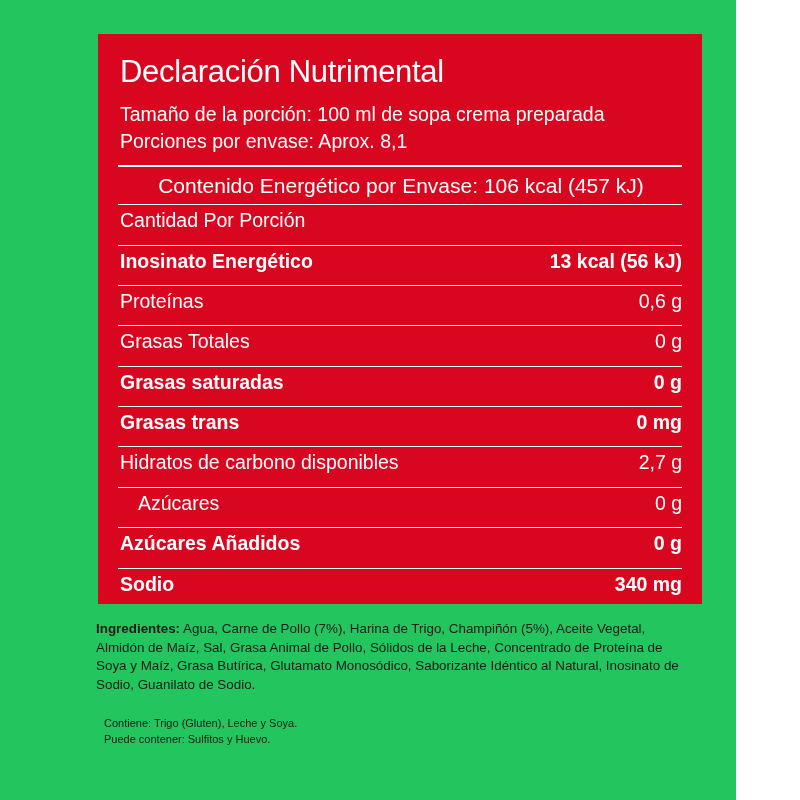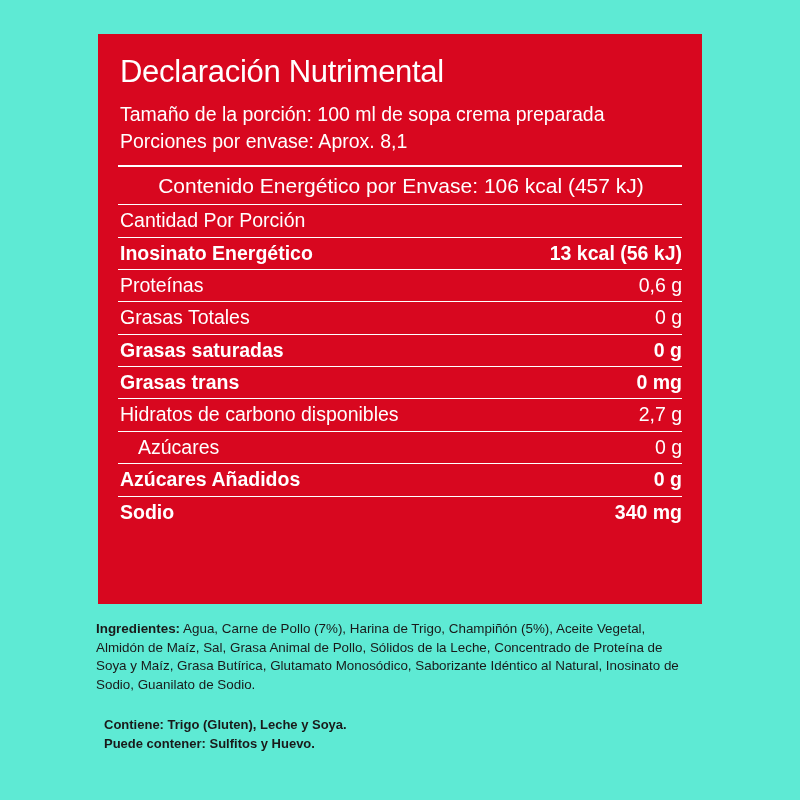--- a/index.html
+++ b/index.html
@@ -5,23 +5,23 @@
   html, body {
     margin: 0;
     padding: 0;
     width: 800px;
     height: 800px;
     background: #ffffff;
     font-family: "Liberation Sans", sans-serif;
   }
   .page {
     position: relative;
-    width: 800px;
+    width: 736px;
     height: 800px;
-    background: #5eead4;
+    background: #22c55e;
     overflow: hidden;
   }
 
   
   .panel {
     position: absolute;
     left: 98px;
     top: 34px;
     width: 604px;
     height: 570px;
@@ -46,21 +46,21 @@
   }
 
   .rows {
     margin-top: 9px;
   }
   .row {
     display: flex;
     align-items: baseline;
     justify-content: space-between;
     border-top: 1px solid #ffffff;
-    padding: 4px 0 4px 0;
+    padding: 4px 0 12px 0;
     font-size: 19.5px;
     line-height: 1.2;
     white-space: nowrap;
   }
   .row .label { padding-left: 2px; }
   .row .value { text-align: right; }
   .row.bold { font-weight: bold; }
   .row.thick { border-top-width: 2px; justify-content: center; }
   .row.indent .label { padding-left: 20px; }
   .row.energy-total {
@@ -79,24 +79,24 @@
     line-height: 1.38;
     color: #1a1a1a;
     text-align: left;
   }
   .ingredients b { font-weight: bold; }
   .allergens {
     position: absolute;
     left: 104px;
     top: 716px;
     width: 600px;
-    font-size: 13px;
+    font-size: 11px;
     line-height: 1.45;
     color: #1a1a1a;
-    font-weight: bold;
+    font-weight: normal;
   }
   .allergens div { white-space: nowrap; }
 </style>
 </head>
 <body>
 
 <div class="page">
 
   <div class="panel">
 

